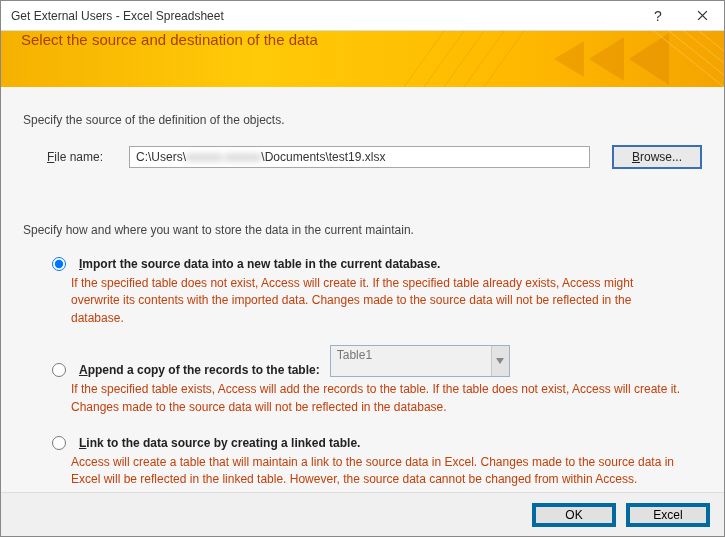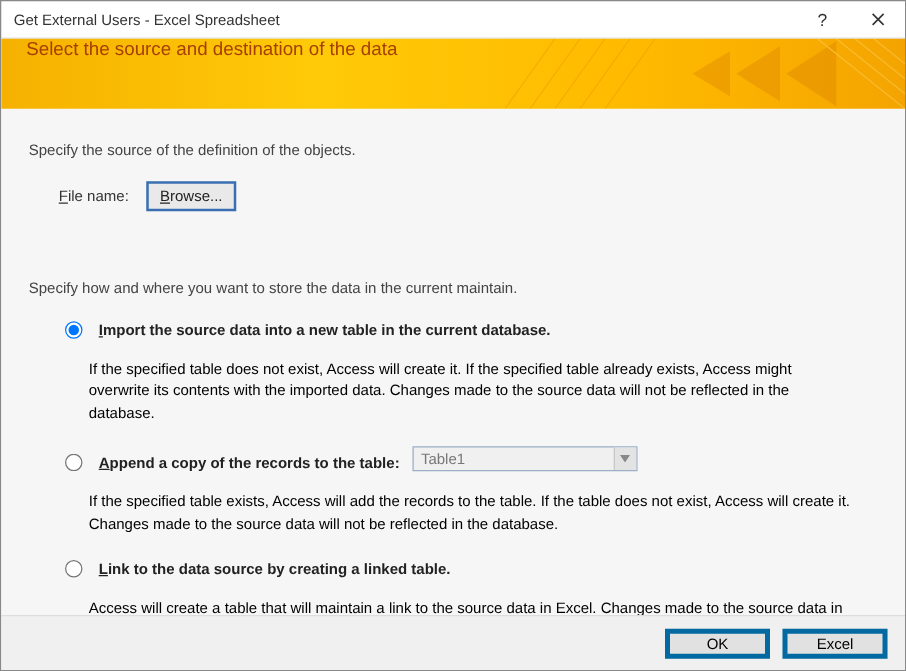--- a/index.html
+++ b/index.html
@@ -59,70 +59,70 @@
   .content {
     flex: 1;
     padding: 18px 22px 10px 22px;
     background: #f6f6f6;
     overflow: hidden;
   }
   .sect-text { margin: 8px 0 18px 0; color: #444; }
   .filerow {
     display: flex;
     align-items: center;
-    gap: 10px;
+    gap: 22px;
     margin: 2px 0 22px 24px;
   }
   .filerow label {
     min-width: 60px;
     text-align: left;
   }
   .underline-key { text-decoration: underline; }
   .txt-input {
     flex: 1;
     height: 22px;
     padding: 2px 6px;
     border: 1px solid #a7a7a7;
     background: #fff;
     font-family: inherit;
     font-size: 12px;
   }
   .browse-btn {
-    width: 72px;
+    width: 90px;
     height: 24px;
     border: 2px solid #3b6fb3;
     background: #e9e9e9;
     font-size: 12px;
     color: #222;
     cursor: pointer;
   }
   
   .opt {
     display: flex;
     align-items: flex-end;
     gap: 10px;
     margin: 0 0 4px 24px;
   }
   .opt input[type=radio] {
     margin-top: 2px;
     width: 14px; height: 14px;
   }
   .opt-label { font-weight: bold; color: #222; }
   .opt-desc {
-    margin: 16px 20px 18px 48px;
-    color: #000000;
+    margin: 4px 20px 18px 48px;
+    color: #c2410c;
     line-height: 1.45;
   }
   .append-row .opt-label { margin-right: 0; }
   .combo {
     display: inline-flex;
     align-items: stretch;
     border: 1px solid #9bb0c9;
     background: #f0f0f0;
-    height: 20px;
+    height: 32px;
     width: 180px;
     vertical-align: middle;
     gap: 30px;
   }
   .combo-text {
     flex: 1;
     padding: 2px 6px;
     color: #777;
     font-size: 12px;
   }
@@ -197,20 +197,25 @@
     </svg>
   </div>
 </div>
 
 <div class="content">
 
   <div class="sect-text">Specify the source of the definition of the objects.</div>
 
   <div class="filerow">
     <label><span class="underline-key">F</span><span>ile name:</span></label>
+    <div class="txt-input" style="display:flex;align-items:center;">
+      <span>C:\Users\</span>
+        <span class="blur">xxxxxx.xxxxxx</span>
+        <span>\Documents\test19.xlsx</span>
+    </div>
     <button class="browse-btn"><span class="underline-key">B</span><span>rowse...</span></button>
   </div>
 
   <div style="height:24px"></div>
 
   <div class="sect-text" style="margin-left:0">Specify how and where you want to store the data in the current maintain.</div>
 
   <div class="opt">
     <input type="radio" name="storeopt" checked="" style="">
     <span class="opt-label"><span class="underline-key">I</span><span>mport the source data into a new table in the current database.</span></span>

